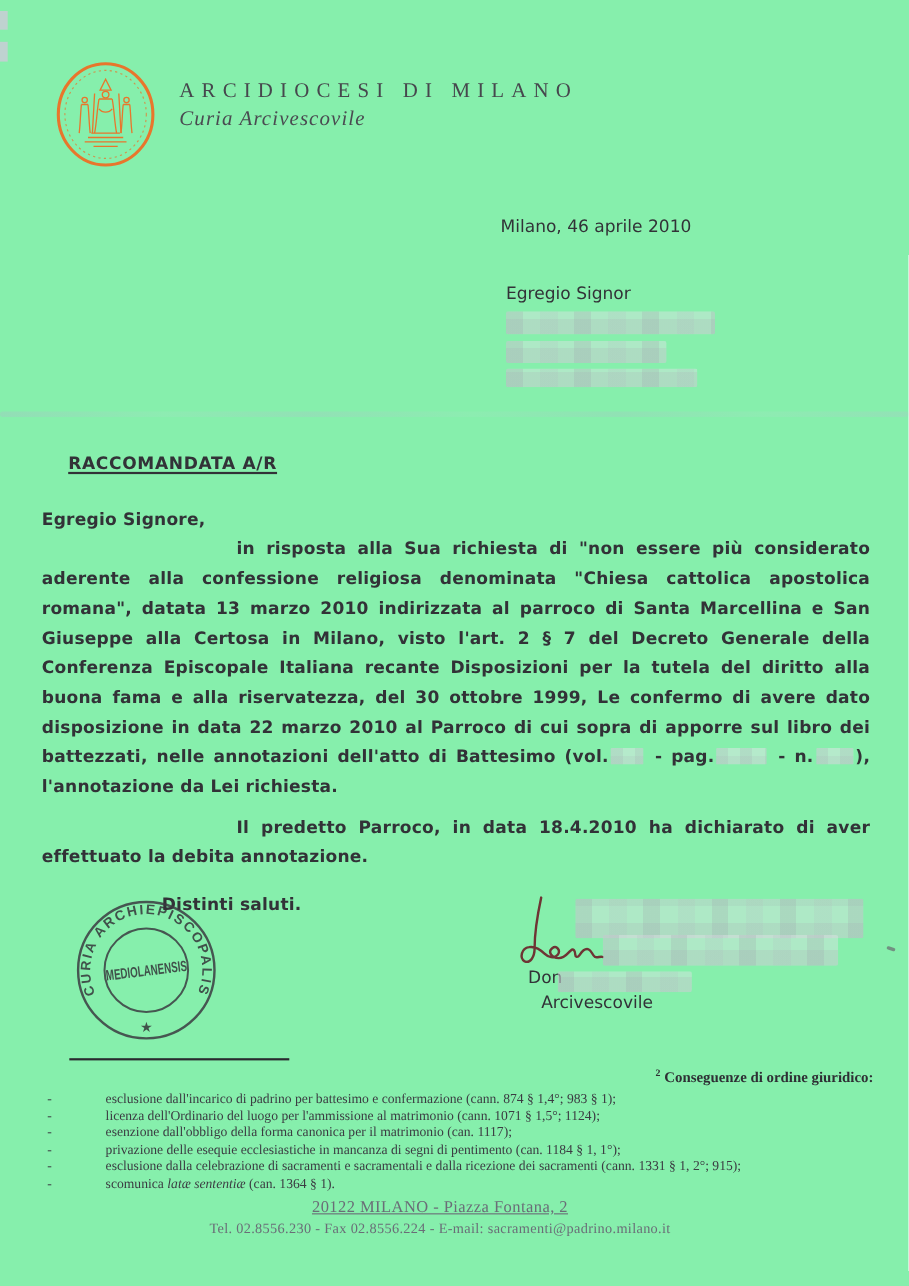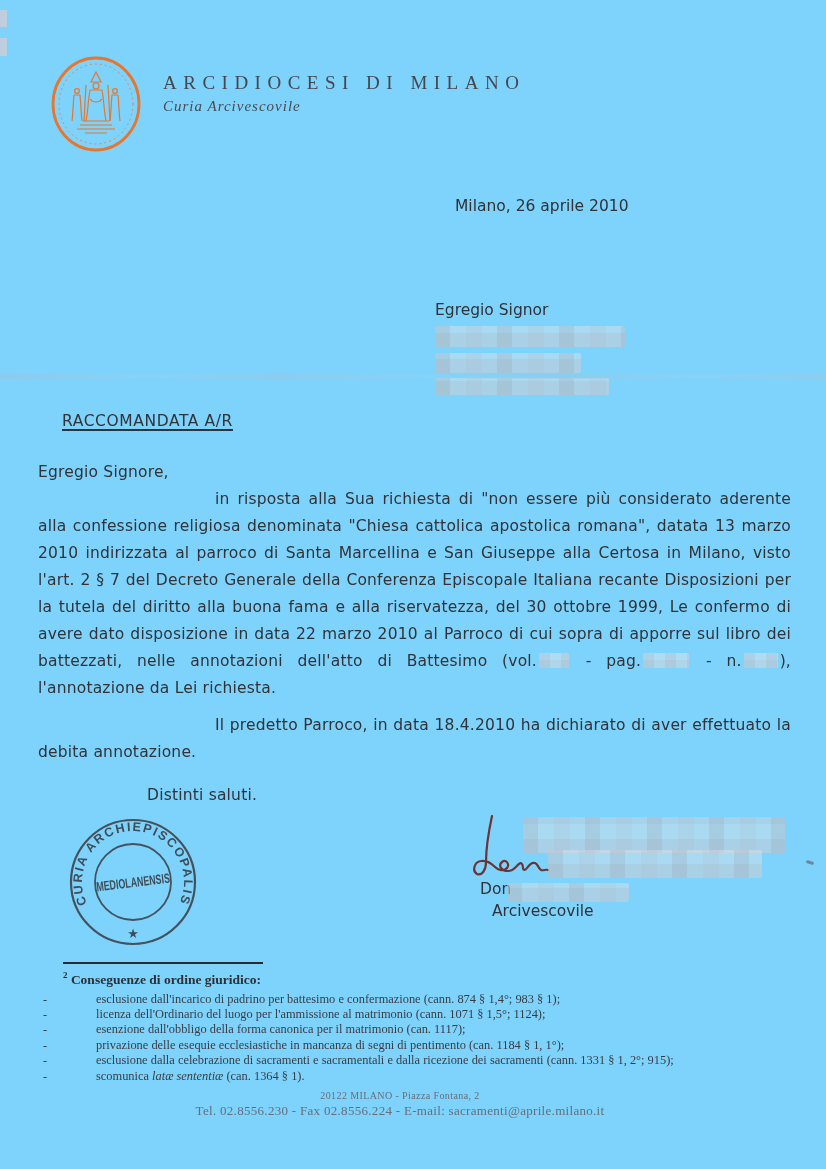--- a/index.html
+++ b/index.html
@@ -1,17 +1,17 @@
 <!DOCTYPE html>
 <html><head>
 <meta charset="utf-8">
 <style>
   html,body { margin:0; padding:0; background:#ffffff; }
   .page {
-    position:relative; width:826px; height:1169px; background:#7dd3fc;
+    position:relative; width:826px; height:1169px; background:#86efac;
     overflow:hidden; font-family:"DejaVu Sans", sans-serif; color:#323237;
   }
 
   
   .scan-mark { position:absolute; left:0; width:7px; background:#c9ccd6; opacity:.85; }
   .scan-mark-1 { top:10px; height:17px; }
   .scan-mark-2 { top:38px; height:18px; }
   .fold-line {
     position:absolute; left:0; top:374px; width:826px; height:5px;
     background:linear-gradient(90deg,
@@ -19,26 +19,26 @@
       rgba(210,214,230,.08) 52%, rgba(178,184,206,.24) 68%, rgba(208,212,228,.10) 84%,
       rgba(182,188,210,.26));
     border-radius:3px;
   }
 
   
   .letterhead { position:absolute; left:0; top:0; width:826px; }
   .seal-logo { position:absolute; left:50px; top:55px; width:95px; height:100px; }
   .lh-text { position:absolute; left:163px; top:72px; font-family:"Liberation Serif", serif; }
   .lh-org   { font-size:19px; letter-spacing:6.5px; color:#46474d; }
-  .lh-curia { font-size:15px; font-style:italic; letter-spacing:1px; color:#4a4b51; margin-top:4px; }
+  .lh-curia { font-size:19px; font-style:italic; letter-spacing:1px; color:#4a4b51; margin-top:4px; }
   .lh-office{ font-size:13px; letter-spacing:1.3px; color:#3f4046; margin-top:13px; }
 
   
   .dateline { position:absolute; left:455px; top:197px; font-size:15.5px; }
-  .recipient { position:absolute; left:435px; top:258px;margin-top:43px; }
+  .recipient { position:absolute; left:460px; top:258px; }
   .recipient-label { font-size:15.5px; margin-bottom:7px; }
   .blur-r1 { width:190px; height:21px; }
   .blur-r2 { width:146px; height:20px; margin-top:6px; }
   .blur-r3 { width:174px; height:17px; margin-top:5px; }
 
   
   .pixelate {
     background-color:rgba(225,226,231,.45);
     background-image:
       repeating-linear-gradient(90deg, rgba(156,158,168,.22) 0 15px, rgba(0,0,0,0) 15px 31px,
@@ -51,21 +51,21 @@
     display:inline-block; height:15px; vertical-align:-2px; margin:0 2px;
     background-color:rgba(228,229,234,.5);
     background-image:
       repeating-linear-gradient(90deg, rgba(160,162,172,.20) 0 11px, rgba(0,0,0,0) 11px 22px),
       repeating-linear-gradient(0deg, rgba(170,172,182,.16) 0 8px, rgba(0,0,0,0) 8px 16px);
     border-radius:1px;
   }
   .w-vol { width:30px; } .w-pag { width:46px; } .w-num { width:34px; }
 
   
-  .letter-body { position:absolute; left:38px; top:408px; width:753px; font-size:15.5px; line-height:27px; letter-spacing:.2px; }
+  .letter-body { position:absolute; left:38px; top:408px; width:753px; font-size:15.5px; line-height:27px; letter-spacing:.2px;font-weight:bold; }
   .racc { margin-left:24px; display:inline-block; text-decoration:underline; text-decoration-thickness:1.5px; text-underline-offset:3px; letter-spacing:.6px; }
   .salutation { margin-top:24px; }
   .par { margin:0; text-align:justify; text-indent:177px; }
   .par + .par { margin-top:10px; }
   .par sup { font-size:10px; }
   .closing { margin-left:109px; margin-top:16px; }
 
   
   .stamp { position:absolute; left:58px; top:807px; width:150px; height:150px; opacity:.84; }
   .stamp text { font-family:"Liberation Sans", sans-serif; fill:#333338; }
@@ -75,32 +75,32 @@
   .sig-blur-a { position:absolute; left:523px; top:817px; width:262px; height:36px; }
   .sig-blur-b { position:absolute; left:548px; top:850px; width:214px; height:28px; }
   .sig-blur-don { position:absolute; left:507px; top:883px; width:122px; height:19px; }
   .sig-don { position:absolute; left:480px; top:880px; font-size:15.5px; }
   .sig-role { position:absolute; left:492px; top:902px; font-size:15.5px; }
   .stray-mark { position:absolute; left:806px; top:861px; width:8px; height:3px; background:#6a6a70; border-radius:2px; transform:rotate(18deg); opacity:.7; }
 
   
   .footnotes { position:absolute; left:38px; top:962px; width:756px; font-family:"Liberation Serif", serif; color:#3b3c42; }
   .fn-rule { margin-left:25px; width:200px; height:2px; background:#2a2a2e; }
-  .fn-head { margin-left:25px; margin-top:6px; font-size:13.5px; font-weight:bold; color:#2e2f34; }
+  .fn-head { margin-left:25px; margin-top:6px; font-size:13.5px; font-weight:bold; color:#2e2f34;text-align:right; }
   .fn-head sup { font-size:9px; }
   .fn-list { margin-top:4px; }
   .fn-row { display:flex; font-size:12.4px; line-height:15.4px; }
   .fn-dash { width:12px; margin-left:5px; flex:0 0 auto; }
   .fn-text { margin-left:41px; }
   .fn-text i { }
 
   
   .page-footer { position:absolute; left:0; top:1090px; width:800px; text-align:center;
     font-family:"Liberation Serif", serif; color:#6a6d77; }
-  .footer-line1 { font-size:10px; letter-spacing:.4px; }
+  .footer-line1 { font-size:15px; letter-spacing:.4px;text-decoration:underline; }
   .footer-line2 { font-size:13px; letter-spacing:.3px; margin-top:2px; }
 </style>
 </head>
 <body>
 
 <div class="page">
 
   <div class="scan-mark scan-mark-1"></div>
   <div class="scan-mark scan-mark-2"></div>
 
@@ -121,21 +121,21 @@
           <path d="M33,66 H59 M30,70 H62 M27,74 H65 M35,78 H57"></path>
         </g>
       </g>
     </svg>
     <div class="lh-text">
       <div class="lh-org">ARCIDIOCESI DI MILANO</div>
       <div class="lh-curia">Curia Arcivescovile</div>
     </div>
   </header>
 
-  <div class="dateline">Milano, 26 aprile 2010</div>
+  <div class="dateline">Milano, 46 aprile 2010</div>
 
   <div class="recipient">
     <div class="recipient-label">Egregio Signor</div>
     <div class="pixelate blur-r1"></div>
     <div class="pixelate blur-r2"></div>
     <div class="pixelate blur-r3"></div>
   </div>
 
   <div class="fold-line"></div>
 
@@ -199,16 +199,16 @@
         </div>
       <div class="fn-row">
           <span class="fn-dash">-</span>
           <span class="fn-text"><span>scomunica </span><i>latæ sententiæ</i><span> (can. 1364 § 1).</span></span>
         </div>
     </div>
   </section>
 
   <footer class="page-footer">
     <div class="footer-line1">20122 MILANO - Piazza Fontana, 2</div>
-    <div class="footer-line2">Tel. 02.8556.230 - Fax 02.8556.224 - E-mail: sacramenti@aprile.milano.it</div>
+    <div class="footer-line2">Tel. 02.8556.230 - Fax 02.8556.224 - E-mail: sacramenti@padrino.milano.it</div>
   </footer>
 
 </div>
 
 </body></html>

